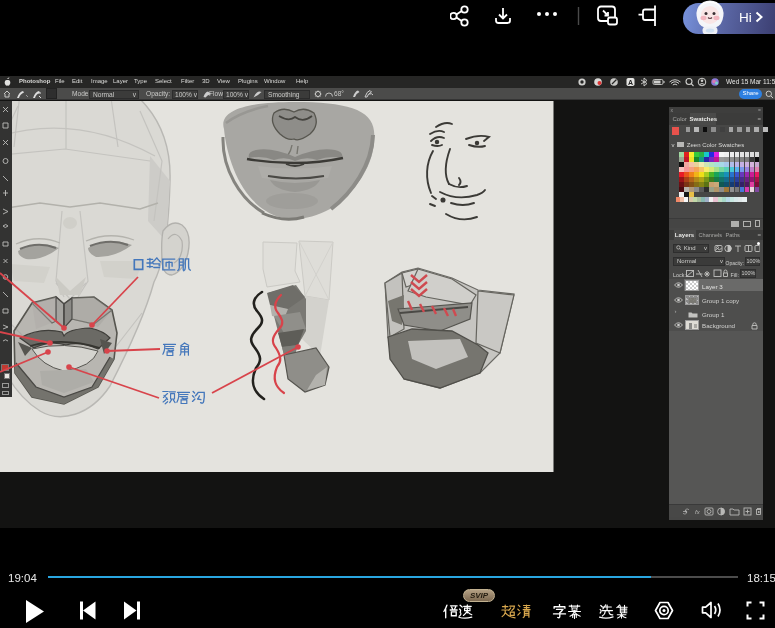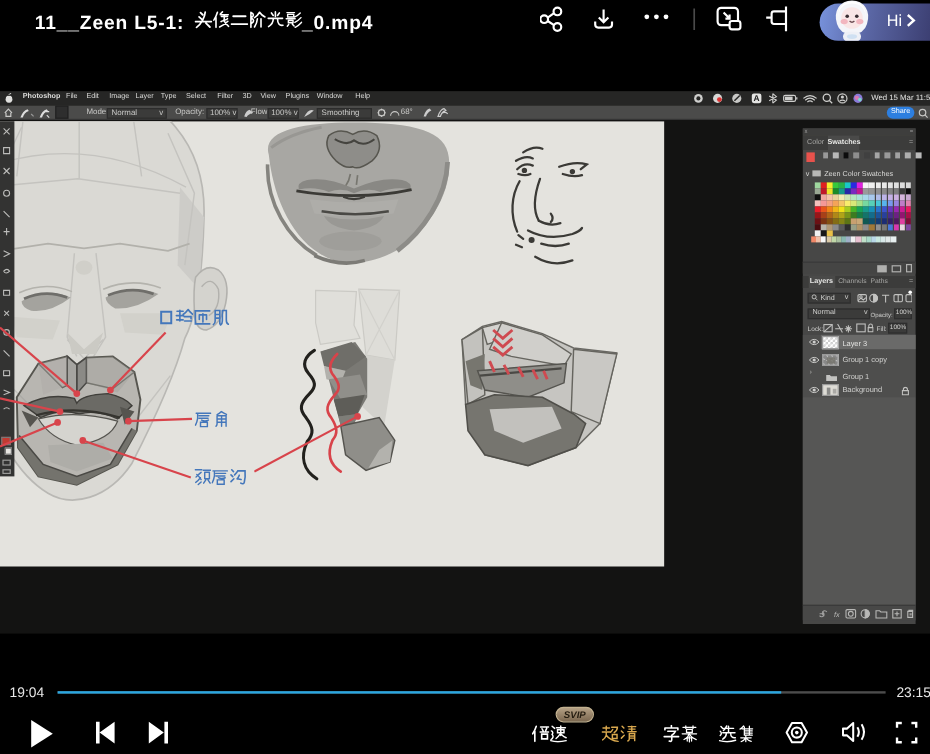--- a/index.html
+++ b/index.html
@@ -75,33 +75,20 @@
       </g>
 <g id="gxuan" fill="none" stroke-linecap="round" stroke-width="8">
         <path d="M44 6 C40 16 34 24 26 32 M28 20 H82 M54 8 V42 M22 44 H90 M42 48 C42 60 34 72 22 80 M66 48 C66 64 74 74 92 72 M12 10 L22 20 M8 36 C16 42 16 52 8 60 M4 88 C32 96 64 96 94 86"></path>
       </g>
 <g id="gji2" fill="none" stroke-linecap="round" stroke-width="7">
         <path d="M38 6 C32 14 26 20 18 24 M42 12 V58 M70 8 V58 M28 22 H88 M42 34 H86 M42 46 H86 M42 58 H86 M50 62 V94 M22 72 H80 M48 74 C42 84 34 90 24 94 M52 74 C60 84 70 90 80 92"></path>
       </g>
 </defs>
 </svg>
 <div id="app">
-<div class="abs" style="left:29px;top:9px;height:20px;color:#fff;font-size:16px;font-weight:bold;white-space:nowrap;letter-spacing:0.7px">11__Zeen L5-1<span style="letter-spacing:0">:&nbsp;&nbsp;</span><span style="color:#fff"><svg class="hz" width="15" height="15" viewBox="0 0 100 100">
-          <use href="#gtou"></use>
-        </svg><svg class="hz" width="15" height="15" viewBox="0 0 100 100">
-          <use href="#gxiang"></use>
-        </svg><svg class="hz" width="15" height="15" viewBox="0 0 100 100">
-          <use href="#ger"></use>
-        </svg><svg class="hz" width="15" height="15" viewBox="0 0 100 100">
-          <use href="#gjie"></use>
-        </svg><svg class="hz" width="15" height="15" viewBox="0 0 100 100">
-          <use href="#gguang"></use>
-        </svg><svg class="hz" width="15" height="15" viewBox="0 0 100 100">
-          <use href="#gying"></use>
-        </svg></span>_0.mp4</div>
 <svg class="abs" style="left:450px;top:5px" width="215" height="24" viewBox="0 0 215 24" fill="none" stroke="#fff" stroke-width="1.8">
 <circle cx="14.5" cy="4.5" r="3.2"></circle>
       <circle cx="14.5" cy="17.5" r="3.2"></circle>
       <circle cx="3.5" cy="11" r="3.2"></circle>
       <path d="M6.4 9.6 L11.7 6 M6.4 12.5 L11.7 16"></path>
 <path d="M53 3 V13 M49 9.5 L53 13.5 L57 9.5 M46 13 V15.5 Q46 18 48.5 18 H57.5 Q60 18 60 15.5 V13"></path>
 <g fill="#fff" stroke="none">
         <circle cx="89" cy="9" r="2"></circle>
         <circle cx="97" cy="9" r="2"></circle>
         <circle cx="105" cy="9" r="2"></circle>
@@ -650,21 +637,21 @@
           <circle cx="40" cy="6.5" r="2"></circle>
 <circle cx="52" cy="6.5" r="3.4"></circle>
           <path d="M52 3.1 v6.8 a3.4 3.4 0 0 0 0 -6.8" fill="#b8b8b6"></path>
 <path d="M61 4 h3 l1 1 h5 v5 h-9 z"></path>
 <rect x="75" y="3" width="7" height="7"></rect>
           <path d="M78.5 4.5 v4 M76.5 6.5 h4"></path>
 <path d="M87 4.5 h5 M87.5 4.5 v5 h4 v-5 M88 3.5 h4 M89.5 6 v2 M91 6 v2"></path>
 </svg></div>
 </div>
 <div class="abs" style="left:8px;top:571.5px;color:#e8e8e8;font-size:11.5px">19:04</div>
-<div class="abs" style="left:747px;top:571.5px;color:#e8e8e8;font-size:11.5px">23:15</div>
+<div class="abs" style="left:747px;top:571.5px;color:#e8e8e8;font-size:11.5px">18:15</div>
 <div class="abs" style="left:48px;top:575.5px;width:690px;height:2.8px;background:#4c4c4c"></div>
 <div class="abs" style="left:48px;top:575.5px;width:603px;height:2.8px;background:#29a6e0"></div>
 <svg class="abs" style="left:25px;top:599px" width="120" height="25" viewBox="0 0 120 25">
 <path d="M1 1 L19 12.5 L1 24 Z" fill="#fff"></path>
 <g fill="#fff">
         <path d="M55 2.5 v18 h3 v-18 z M70.5 2.5 L58 11.5 L70.5 20.5 Z"></path>
       </g>
 <g fill="#fff">
         <path d="M99 2.5 L111.5 11.5 L99 20.5 Z M112 2.5 v18 h3 v-18 z"></path>
       </g>

